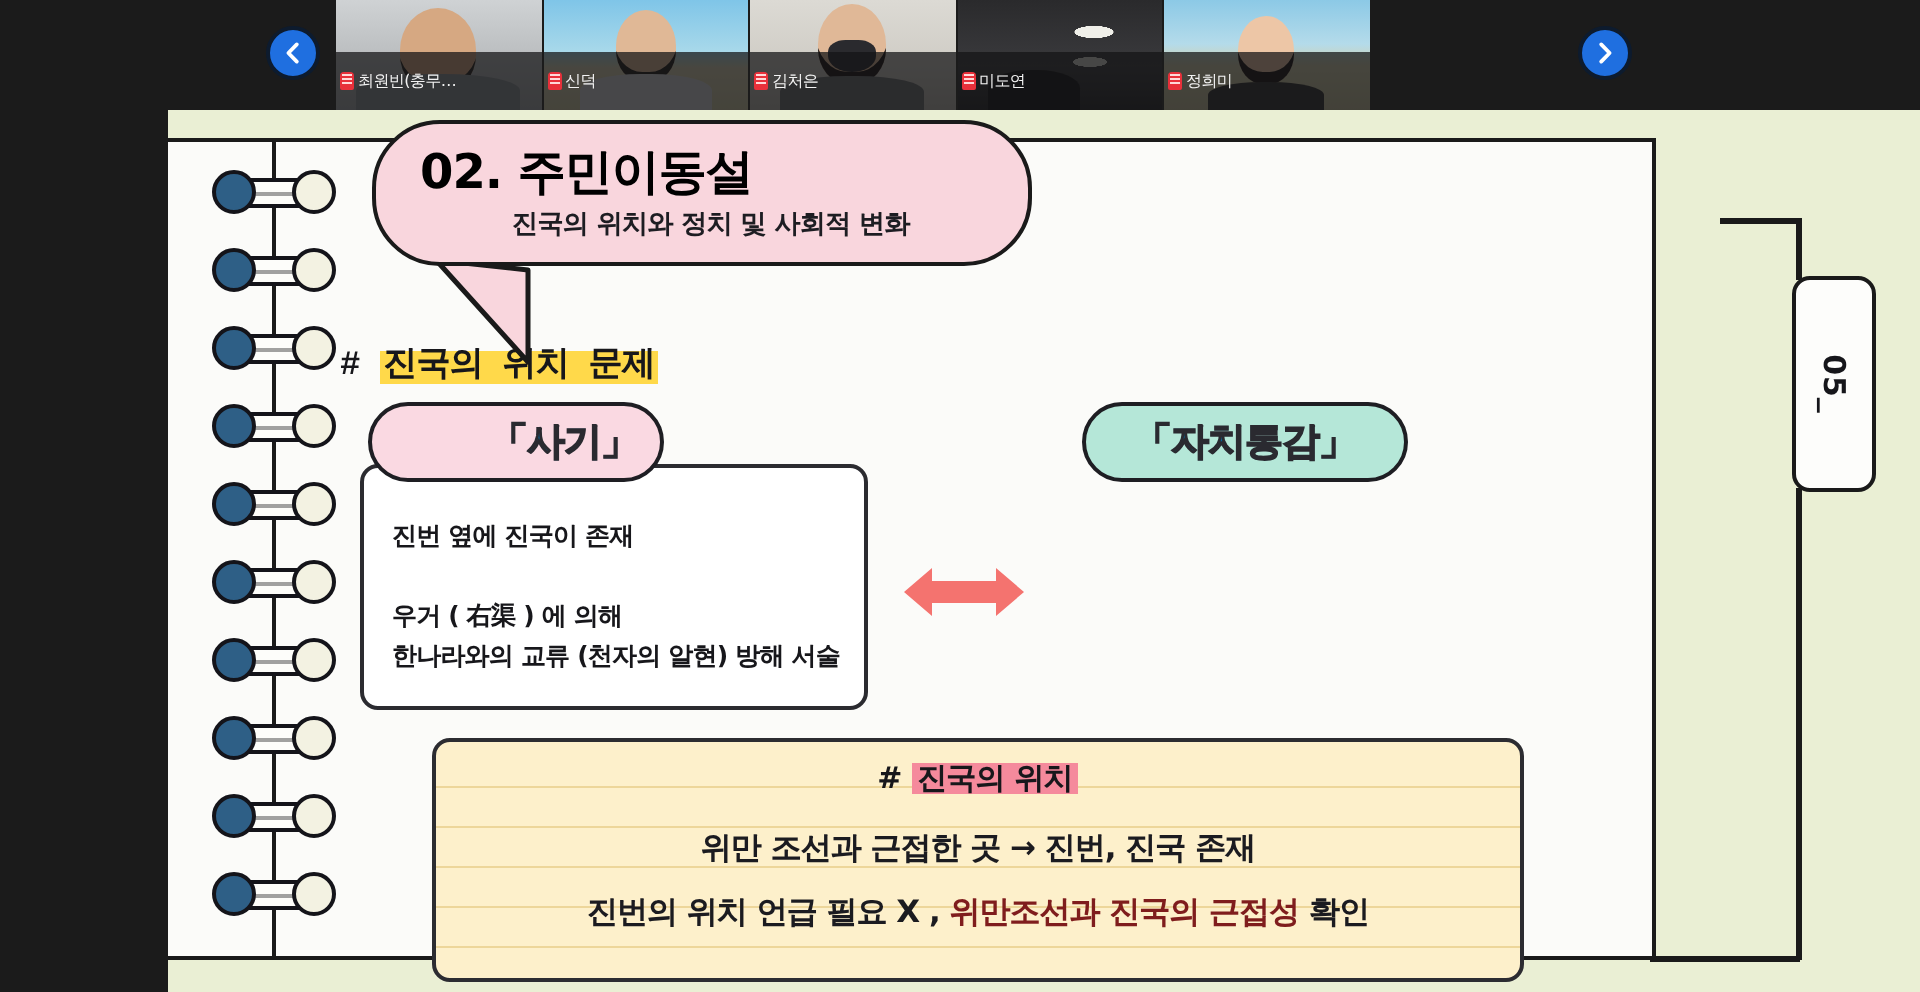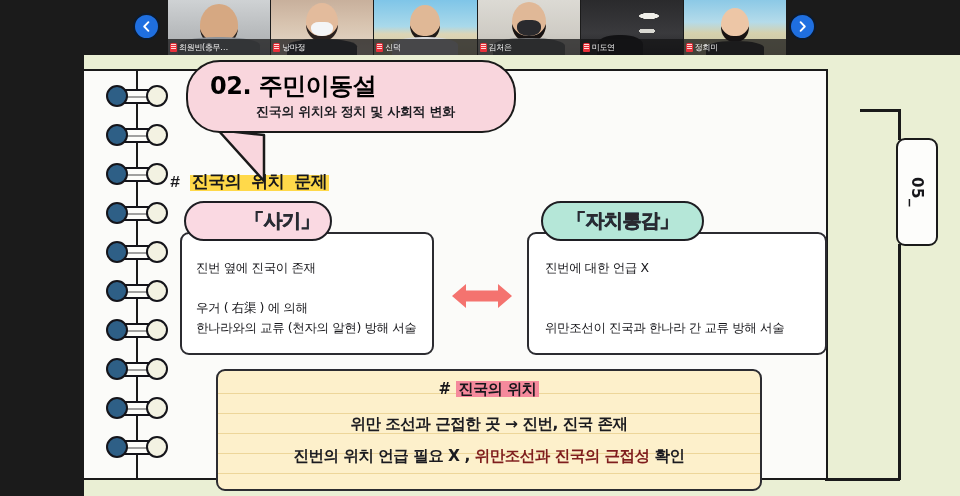--- a/index.html
+++ b/index.html
@@ -25,21 +25,21 @@
   }
   .thumb .shoulders {
     position: absolute; left: 50%; transform: translateX(-50%);
     bottom: 0; border-radius: 46% 46% 0 0;
   }
   .thumb .mask {
     position: absolute; left: 50%; transform: translateX(-50%);
     border-radius: 40% 40% 55% 55%;
   }
   .namebar {
-    position: absolute; left: 0; bottom: 0; height: 16px; width: 100%;
+    position: absolute; left: 0; bottom: 0; height: 29px; width: 100%;
     background: rgba(20,20,22,0.74);
     display: flex; align-items: center; gap: 2px; padding-left: 2px;
   }
   .mic {
     width: 7px; height: 9px; flex: 0 0 auto;
     background: #e8303a; border-radius: 2px 2px 1px 1px;
     position: relative;
   }
   .mic::after {
     content: ""; position: absolute; left: 1px; top: 1px;
@@ -154,21 +154,21 @@
     padding: 0 2px;
   }
 
   
   .cmp {
     position: absolute; background: #ffffff; border: 2.5px solid #2b2b30; border-radius: 9px;
   }
   .cmp.left  { left: 96px;  top: 177px; width: 254px; height: 123px; }
   .cmp.right { left: 443px; top: 177px; width: 300px; height: 123px; }
   .cmp p {
-    position: absolute; font-size: 12.5px; color: #17171b; font-weight: 400;
+    position: absolute; font-size: 12.5px; color: #17171b; font-weight: 700;
     letter-spacing: -0.4px; line-height: 1.35; font-family: "DejaVu Sans", sans-serif;
   }
 
   .pill {
     position: absolute; border: 2.5px solid #1e1e23; border-radius: 22px;
     display: flex; align-items: center; justify-content: center;
     z-index: 7;
   }
   .pill.p-left  { left: 100px; top: 146px; width: 148px; height: 40px; background: #fad9e2; }
   .pill.p-right { left: 457px; top: 146px; width: 163px; height: 40px; background: #b5e7d8; }
@@ -226,30 +226,20 @@
       <div class="thumb">
         <div class="scene" style="background:linear-gradient(180deg,#cfd2d4 0%,#b9bcbe 55%,#a7aaac 100%);"></div>
         <div class="person" style="width:38px;height:42px;top:4px;background:#d6a882;box-shadow:0 -5px 0 -1px #24201f inset;"></div>
         <div class="shoulders" style="width:82px;height:18px;background:#8d9298;"></div>
         <div class="namebar">
           <span class="mic"></span>
           <span class="nm">최원빈(충무…</span>
         </div>
       </div>
 
-      <div class="thumb">
-        <div class="scene" style="background:linear-gradient(180deg,#c8b09c 0%,#d8c4b0 45%,#e6dacb 100%);"></div>
-        <div class="person" style="width:32px;height:38px;top:3px;background:#e3bb9c;box-shadow:0 -6px 0 -1px #2b2220 inset;"></div>
-        <div class="mask" style="width:22px;height:14px;top:22px;background:#f4f5f7;"></div>
-        <div class="shoulders" style="width:70px;height:16px;background:#3c3f46;"></div>
-        <div class="namebar">
-          <span class="mic"></span>
-          <span class="nm">낭마정</span>
-        </div>
-      </div>
 
       <div class="thumb">
         <div class="scene" style="background:linear-gradient(180deg,#7fc5e8 0%,#a9d9ea 48%,#ddd5b6 62%,#cfcaa6 100%);"></div>
         <div class="person" style="width:30px;height:36px;top:5px;background:#e0b896;box-shadow:0 -6px 0 -1px #201b19 inset;"></div>
         <div class="shoulders" style="width:66px;height:18px;background:#d9d9dc;"></div>
         <div class="namebar">
           <span class="mic"></span>
           <span class="nm">신덕</span>
         </div>
       </div>
@@ -379,24 +369,20 @@
 
     <div class="cmp left">
       <p style="left:14px; top:26px;">진번 옆에 진국이 존재</p>
       <p style="left:14px; top:66px;">우거 ( 右渠 ) 에 의해</p>
       <p style="left:14px; top:86px;">한나라와의 교류 (천자의 알현) 방해 서술</p>
     </div>
     <div class="pill p-left">
       <span>「사기」</span>
     </div>
 
-    <div class="cmp right">
-      <p style="left:16px; top:26px;">진번에 대한 언급 X</p>
-      <p style="left:16px; top:86px;">위만조선이 진국과 한나라 간 교류 방해 서술</p>
-    </div>
     <div class="pill p-right">
       <span>「자치통감」</span>
     </div>
 
     <svg class="arrow2" width="64" height="34" viewBox="0 0 64 34">
       <path d="M2 17 L16 5 L16 11.5 L48 11.5 L48 5 L62 17 L48 29 L48 22.5 L16 22.5 L16 29 Z" fill="#f4736f"></path>
     </svg>
 
     <div class="summary">
       <div class="rule" style="top:22px;"></div>

